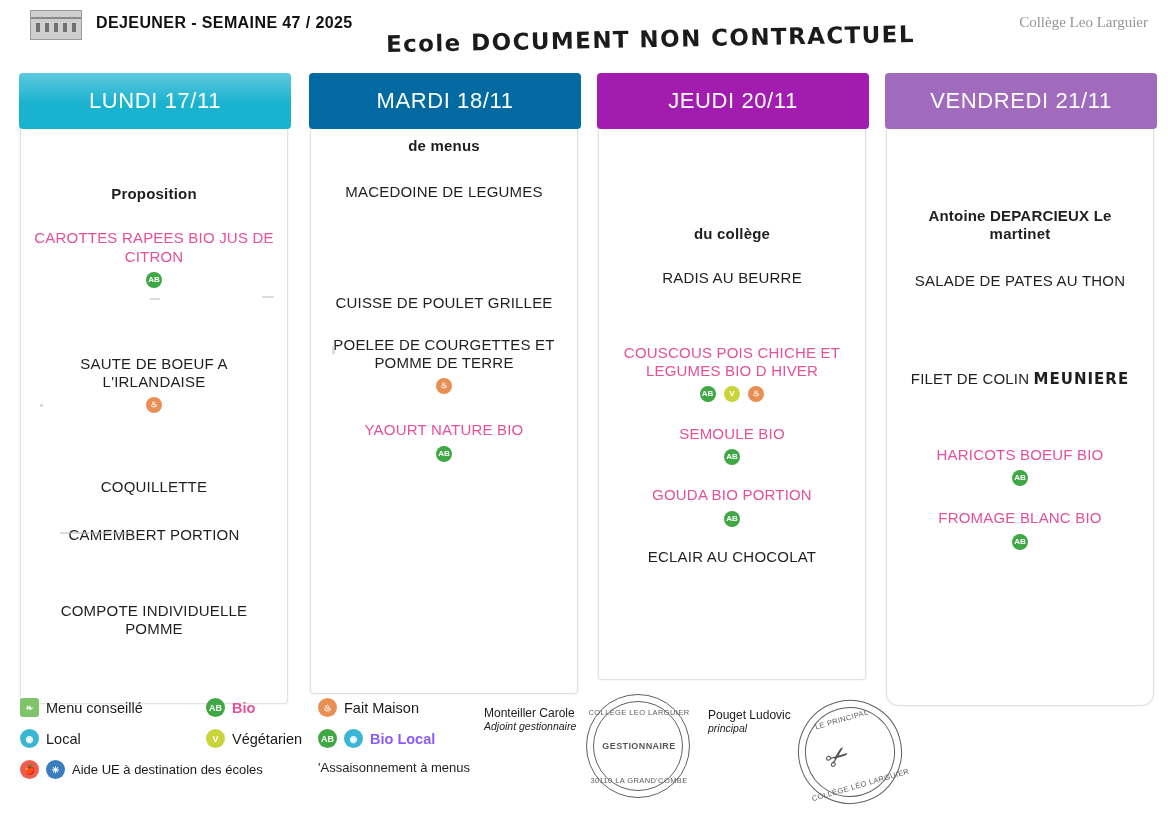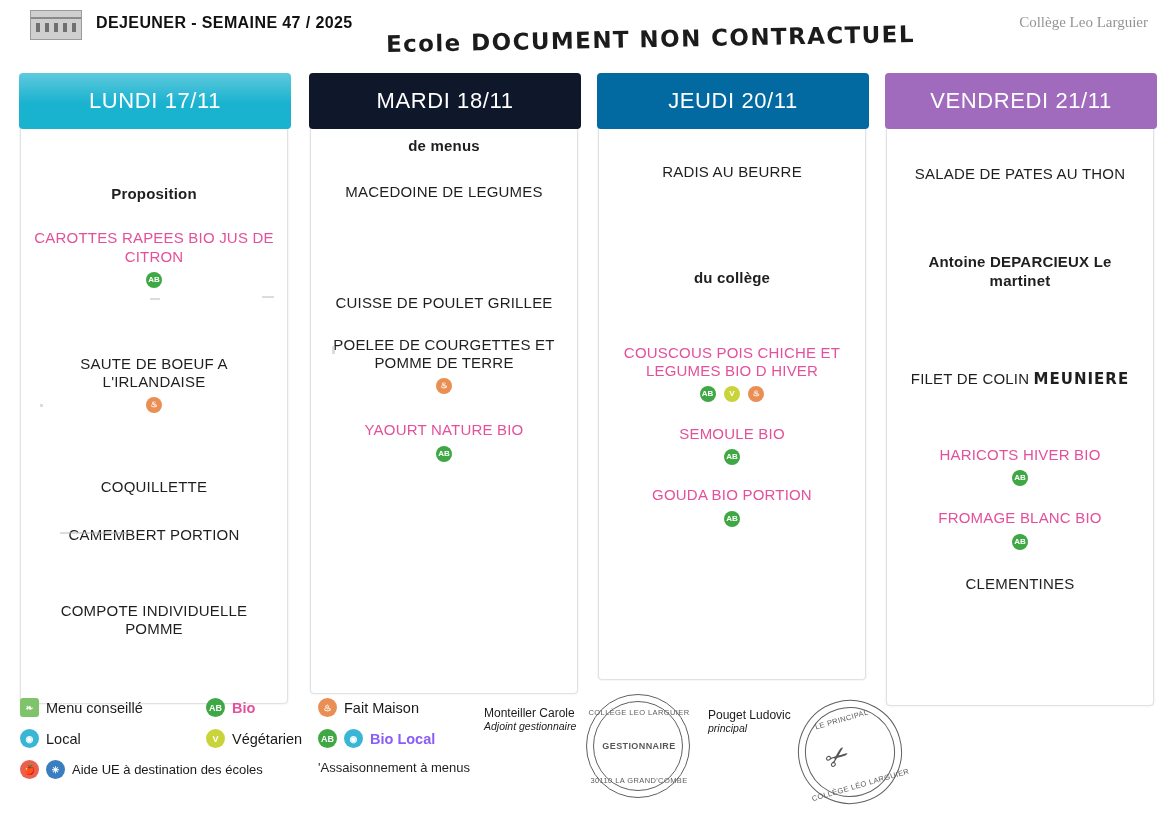--- a/index.html
+++ b/index.html
@@ -51,31 +51,31 @@
   .day-card {
     position:absolute; top:74px; width:268px; height:630px;
     background:#ffffff;
     border:1px solid #e2e2e2;
     border-radius:4px;
     box-shadow:0 0 2px rgba(0,0,0,.12);
   }
   .day-card.c0 { left:20px;  height:630px; }
   .day-card.c1 { left:310px; height:620px; }
   .day-card.c2 { left:598px; height:606px; }
-  .day-card.c3 { left:886px; height:632px; }
+  .day-card.c3 { left:886px; height:632px;border-radius:13px; }
 
   .day-head {
     position:absolute; left:-2px; top:-2px; width:272px; height:56px;
     border-radius:4px;
     display:flex; align-items:center; justify-content:center;
     color:#ffffff; font-size:22px; letter-spacing:.6px;
   }
   .day-head.lundi  { background:#19b2cf; }
-  .day-head.mardi  { background:#0f172a; }
-  .day-head.jeudi  { background:#0369a1;align-items:center; }
+  .day-head.mardi  { background:#0369a1; }
+  .day-head.jeudi  { background:#a21caf;align-items:center; }
   .day-head.vendredi { background:#a濃; }
   .day-head.vendredi { background:#a濃; }
   .day-head.vendredi { background:#a06bbd; }
 
   
   .scan-fade {
     position:absolute; left:0; top:0; width:272px; height:56px;
     background:linear-gradient(180deg, rgba(255,255,255,.30), rgba(255,255,255,0) 55%);
     pointer-events:none;
   }
@@ -225,72 +225,72 @@
       <span class="badges"><span class="badge bio">AB</span></span>
     </div>
   </div>
 </div>
 
 <div class="day-card c2">
   <div class="day-head jeudi">
     <span>JEUDI 20/11</span>
   </div>
   <div class="items">
+    <div class="item bold" style="margin-top:88px">
+      <span class="t">du collège</span>
+    </div>
     <div class="item" style="margin-top:26px">
       <span class="t">RADIS AU BEURRE</span>
-    </div>
-    <div class="item bold" style="margin-top:88px">
-      <span class="t">du collège</span>
     </div>
     <div class="item bio" style="margin-top:56px">
       <span class="t">COUSCOUS POIS CHICHE ET LEGUMES BIO D HIVER</span>
       <span class="badges">
         <span class="badge bio">AB</span>
         <span class="badge vegetarien">V</span>
         <span class="badge maison">♨</span>
       </span>
     </div>
     <div class="item bio" style="margin-top:26px">
       <span class="t">SEMOULE BIO</span>
       <span class="badges"><span class="badge bio">AB</span></span>
     </div>
     <div class="item bio" style="margin-top:24px">
       <span class="t">GOUDA BIO PORTION</span>
       <span class="badges"><span class="badge bio">AB</span></span>
     </div>
+    <div class="item" style="margin-top:24px">
+      <span class="t">ECLAIR AU CHOCOLAT</span>
+    </div>
   </div>
 </div>
 
 <div class="day-card c3">
   <div class="day-head vendredi">
     <span>VENDREDI 21/11</span>
   </div>
   <div class="items">
+    <div class="item bold" style="margin-top:70px">
+      <span class="t">Antoine DEPARCIEUX Le martinet</span>
+    </div>
     <div class="item" style="margin-top:28px">
       <span class="t">SALADE DE PATES AU THON</span>
-    </div>
-    <div class="item bold" style="margin-top:70px">
-      <span class="t">Antoine DEPARCIEUX Le martinet</span>
     </div>
     <div class="item" style="margin-top:80px">
       <span class="t">
         <span>FILET DE COLIN</span>
         <span class="hw">MEUNIERE</span>
       </span>
     </div>
     <div class="item bio" style="margin-top:58px">
-      <span class="t">HARICOTS HIVER BIO</span>
+      <span class="t">HARICOTS BOEUF BIO</span>
       <span class="badges"><span class="badge bio">AB</span></span>
     </div>
     <div class="item bio" style="margin-top:26px">
       <span class="t">FROMAGE BLANC BIO</span>
       <span class="badges"><span class="badge bio">AB</span></span>
-    </div>
-    <div class="item" style="margin-top:28px">
-      <span class="t">CLEMENTINES</span>
     </div>
   </div>
 </div>
 
 <div id="legend">
   <div class="leg-row" style="top:0">
     <div class="leg-item" style="left:0">
       <span class="leg-ic conseille">❧</span>
       <span class="lbl">Menu conseillé</span>
     </div>

